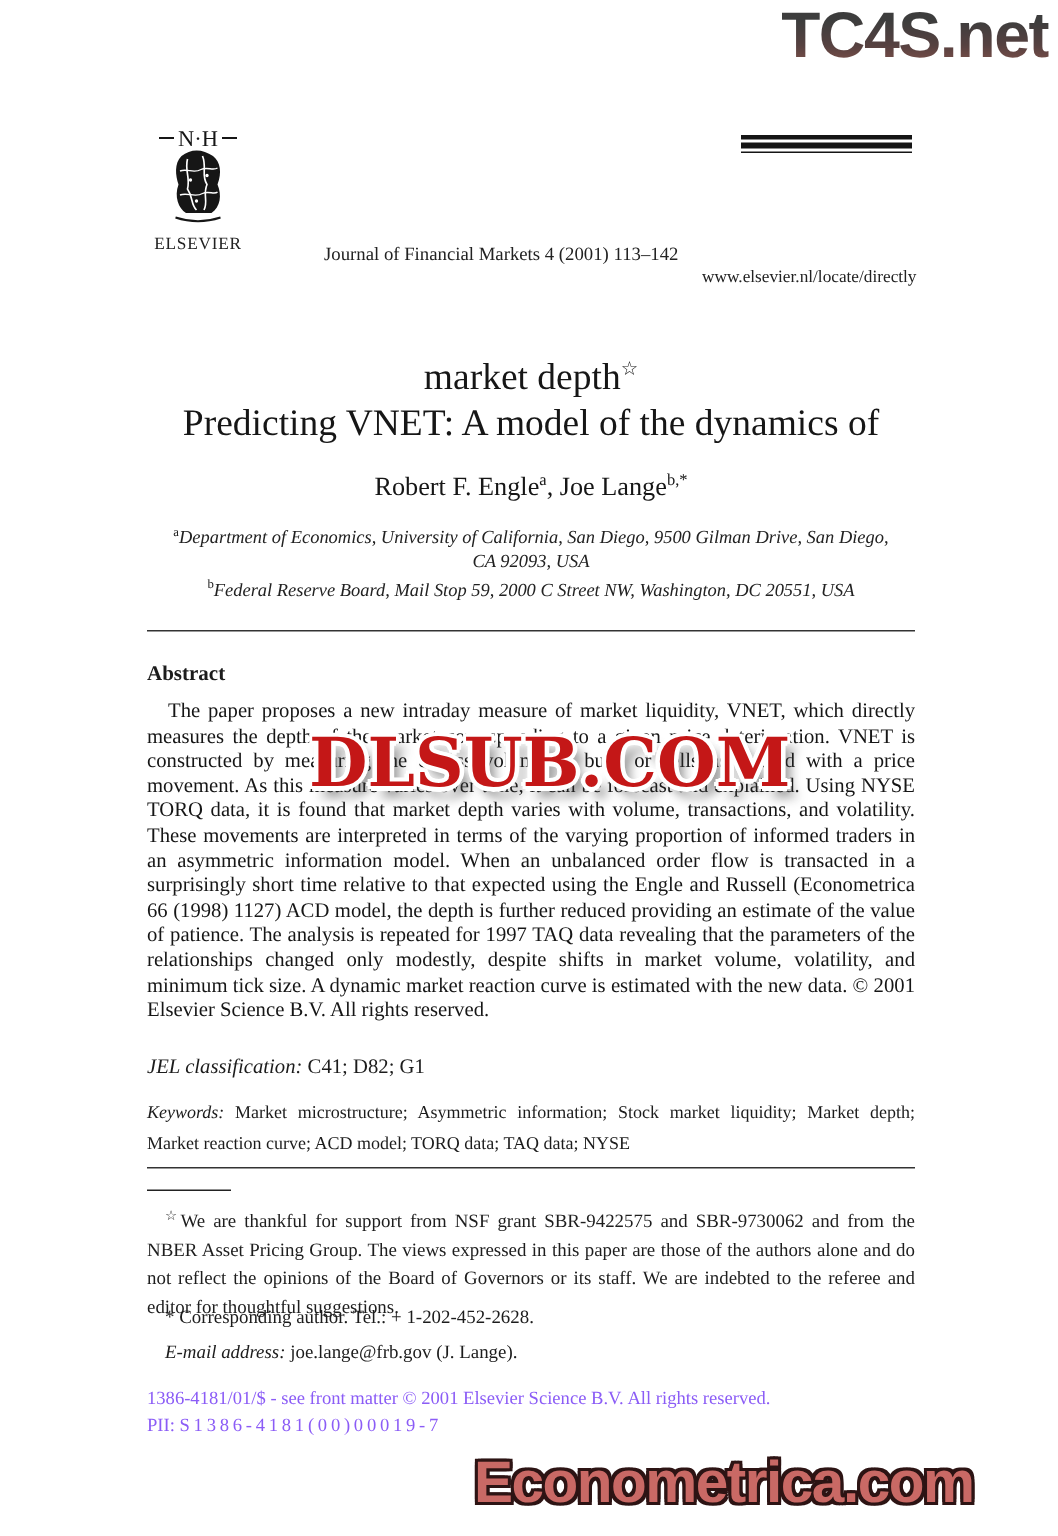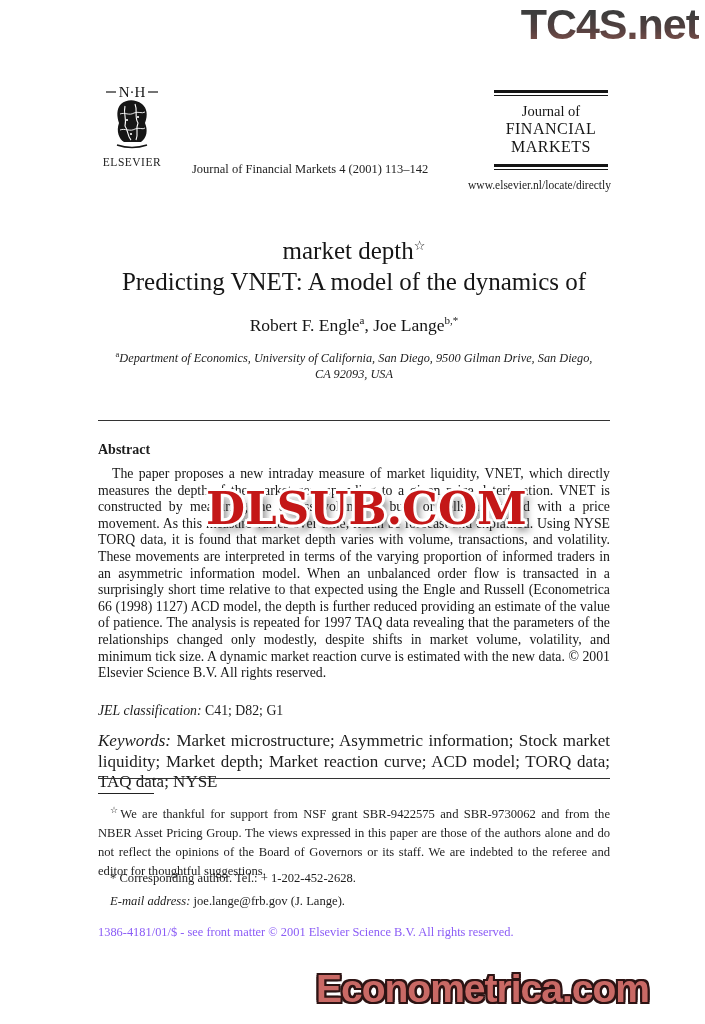--- a/index.html
+++ b/index.html
@@ -42,21 +42,21 @@
       -5px 0 2px #ffffff, 5px 0 2px #ffffff, 0 -5px 2px #ffffff, 0 5px 2px #ffffff,
       -4px -4px 2px #ffffff, 4px -4px 2px #ffffff, -4px 4px 2px #ffffff, 4px 4px 2px #ffffff;
     z-index:30;
   }
 
   
   .logo-block{position:absolute;left:101px;top:84px;width:62px;text-align:center;}
   .logo-block .publisher{
     font-size:11.5px;letter-spacing:0.5px;margin-top:2px;color:#222;
   }
-  .citation{position:absolute;left:192px;top:162px;font-size:12.5px;color:#222;}
+  .citation{position:absolute;left:216px;top:162px;font-size:12.5px;color:#222;}
   .jbox{position:absolute;left:494px;top:90px;width:114px;text-align:center;color:#161616;}
   .drule .thick{height:3px;background:#151515;}
   .drule .gap{height:2px;background:transparent;}
   .drule .thin{height:1px;background:#151515;}
   .jbox .jtext{padding:7px 0 8px 0;}
   .jbox .l1{font-size:14.5px;}
   .jbox .l2,.jbox .l3{font-size:16px;letter-spacing:0.5px;}
   .website{position:absolute;right:94px;top:179px;font-size:11.5px;color:#222;}
 
   
@@ -72,21 +72,21 @@
   .affils .aff{display:block;margin:0 14px;text-align:center;}
 
   .rule-full{top:190px;height:1px;background:#333;}
   .abstract-h{top:212px;font-weight:bold;font-size:14px;}
   .abstract-p{
     top:236px;font-size:13.8px;line-height:16.6px;
     text-align:justify;text-indent:14px;color:#161616;
   }
   .jel{top:473px;font-size:13.8px;}
   .jel .lbl{font-style:italic;}
-  .keywords{top:501px;font-size:17px;line-height:20.5px;text-align:justify;}
+  .keywords{top:501px;font-size:12px;line-height:20.5px;text-align:justify;}
   .keywords .lbl{font-style:italic;}
 
   .rule-full2{top:548px;height:1px;background:#333;}
   .fn-rule{top:563px;width:56px !important;height:1px;background:#222;}
   .fn-thanks{
     top:571px;font-size:12.6px;line-height:19px;
     text-align:justify;text-indent:12px;color:#1e1e1e;
   }
   .fn-thanks sup{font-size:9px;}
   .fn-corresp{top:641px;font-size:12.6px;text-indent:12px;}
@@ -126,25 +126,20 @@
 </div>
 
 <div class="citation">Journal of Financial Markets 4 (2001) 113–142</div>
 
 <div class="jbox">
   <div class="drule">
       <div class="thick"></div>
       <div class="gap"></div>
       <div class="thin"></div>
     </div>
-  <div class="jtext">
-    <div class="l1">Journal of</div>
-    <div class="l2">FINANCIAL</div>
-    <div class="l3">MARKETS</div>
-  </div>
   <div class="drule">
       <div class="thick"></div>
       <div class="gap"></div>
       <div class="thin"></div>
     </div>
 </div>
 
 <div class="website">www.elsevier.nl/locate/directly</div>
 
 <div class="column">
@@ -153,20 +148,21 @@
     <span style="display:block"><span>market depth</span><sup>☆</sup></span>
     <span style="display:block">Predicting VNET: A model of the dynamics of</span>
   </div>
 
   <div class="authors">
     <span>Robert F. Engle</span><sup>a</sup><span>, Joe Lange</span><sup>b,*</sup>
   </div>
 
   <div class="affils">
     <span class="aff"><sup>a</sup><span>Department of Economics, University of California, San Diego, 9500 Gilman Drive, San Diego, CA 92093, USA</span></span>
+    <span class="aff"><sup>b</sup><span>Federal Reserve Board, Mail Stop 59, 2000 C Street NW, Washington, DC 20551, USA</span></span>
   </div>
 
   <div class="rule-full"></div>
 
   <div class="abstract-h">Abstract</div>
   <div class="abstract-p">The paper proposes a new intraday measure of market liquidity, VNET, which directly measures the depth of the market corresponding to a given price deterioration. VNET is constructed by measuring the excess volume of buys or sells associated with a price movement. As this measure varies over time, it can be forecast and explained. Using NYSE TORQ data, it is found that market depth varies with volume, transactions, and volatility. These movements are interpreted in terms of the varying proportion of informed traders in an asymmetric information model. When an unbalanced order flow is transacted in a surprisingly short time relative to that expected using the Engle and Russell (Econometrica 66 (1998) 1127) ACD model, the depth is further reduced providing an estimate of the value of patience. The analysis is repeated for 1997 TAQ data revealing that the parameters of the relationships changed only modestly, despite shifts in market volume, volatility, and minimum tick size. A dynamic market reaction curve is estimated with the new data. © 2001 Elsevier Science B.V. All rights reserved.</div>
 
   <div class="jel">
     <span class="lbl">JEL classification:</span>
     <span>C41; D82; G1</span>
@@ -187,15 +183,18 @@
   <div class="fn-corresp">
     <span>*</span><span> Corresponding author. Tel.: + 1-202-452-2628.</span>
   </div>
 
   <div class="fn-email">
     <span class="lbl">E-mail address:</span><span> joe.lange@frb.gov (J. Lange).</span>
   </div>
 
   <div class="imprint">
     <div>1386-4181/01/$ - see front matter © 2001 Elsevier Science B.V. All rights reserved.</div>
+    <div>
+      <span>PII: </span><span class="pii-value">S1386-4181(00)00019-7</span>
+    </div>
   </div>
 
 </div>
 
 </body></html>

